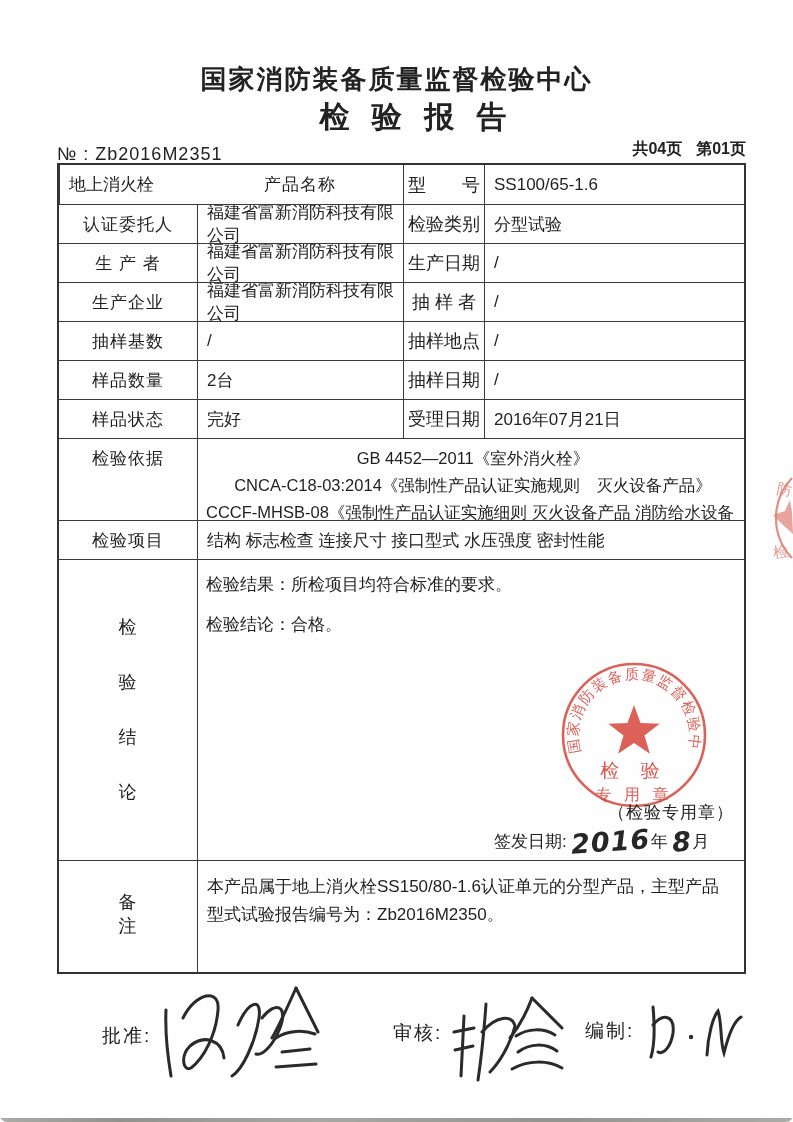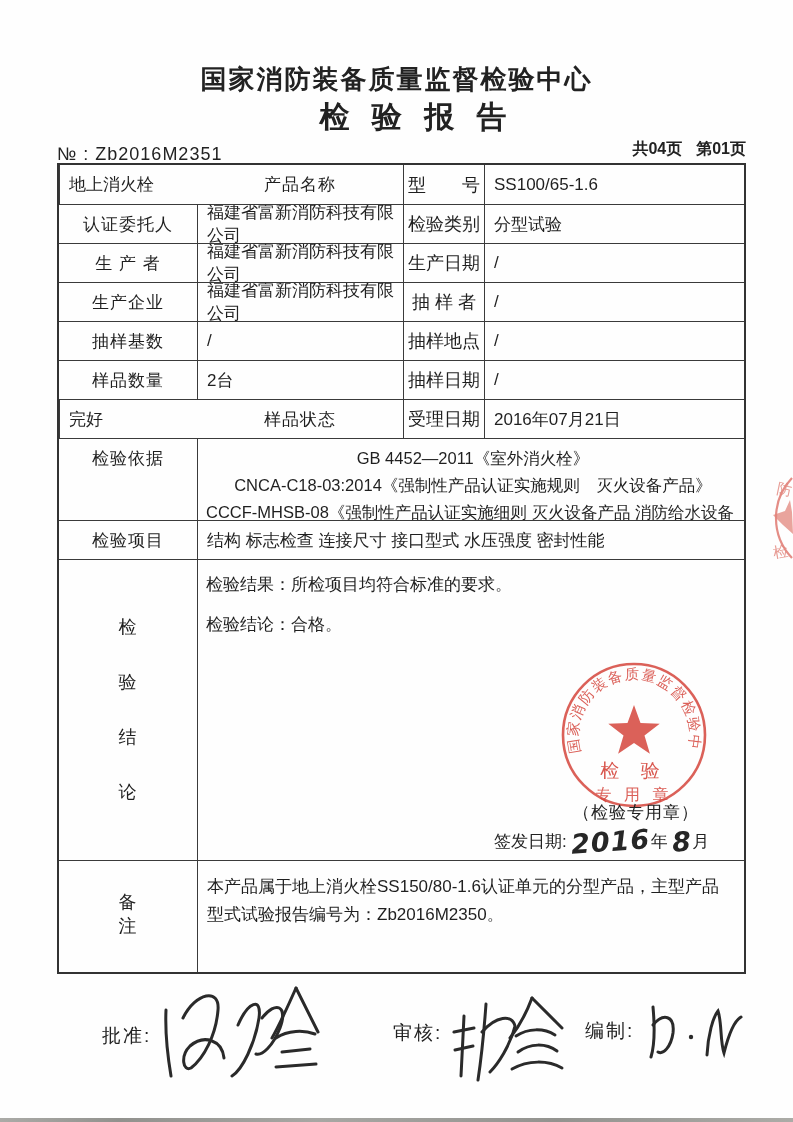--- a/index.html
+++ b/index.html
@@ -1,20 +1,21 @@
 <!DOCTYPE html>
 <html><head>
 <meta charset="utf-8">
 <style>
   * { margin:0; padding:0; box-sizing:border-box; }
   html,body { background:#ffffff; }
   .page {
     position:relative; width:793px; height:1122px; margin:0 auto;
     background:#fefefe; overflow:hidden; color:#1f1f1f;
     font-family:"Liberation Sans","DejaVu Sans",sans-serif;
+    border-radius:7px;
   }
   .org-title {
     position:absolute; top:62px; left:0; width:100%;
     text-align:center; font-size:26px; font-weight:700; letter-spacing:2px; color:#222;
   }
   .doc-title {
     position:absolute; top:97px; left:0; width:100%;
     text-align:center; font-size:30px; font-weight:700; letter-spacing:7px; color:#222;padding-left:40px;
   }
   .meta-row { position:absolute; top:137px; left:57px; width:689px; height:26px; }
@@ -40,21 +41,21 @@
   .basis-content { flex-direction:column; align-items:center; justify-content:flex-start;
                    padding:6px 4px 0 8px; font-size:16.5px; line-height:27px; }
   .basis-lab, .vert-lab { align-items:flex-start; padding-top:8px; }
   .vcell { flex-direction:column; justify-content:center; font-size:18px; }
   .vcell div { line-height:55px; }
   .remark-lab { flex-direction:column; justify-content:space-between; padding:10px 0 16px 0; font-size:18px; }
   .conclusion-cell { position:relative; display:block; }
   .concl-line1 { position:absolute; top:13px; left:8px; font-size:17px; }
   .concl-line2 { position:absolute; top:53px; left:8px; font-size:17px; }
   .stamp-wrap { position:absolute; left:348px; top:93px; width:176px; height:168px; }
-  .stamp-caption { position:absolute; top:241px; left:340px; width:196px; text-align:center;
+  .stamp-caption { position:absolute; top:241px; left:340px; width:196px; text-align:right;
                    font-size:17px; letter-spacing:1px; color:#222; }
   .issue-line { position:absolute; top:266px; left:296px; width:250px; font-size:17px; color:#222; }
   .issue-line .hand { font-family:"DejaVu Sans",sans-serif; font-style:italic; font-weight:700;
                       font-size:27px; display:inline-block; transform:rotate(-4deg);
                       color:#262626; vertical-align:-4px; letter-spacing:1px; }
   .remark-content { align-items:flex-start; padding:12px 10px 0 9px; line-height:28px; font-size:17px; display:block; }
 
   .footer-sign { position:absolute; left:0; top:985px; width:100%; height:110px; }
   .sign-label { position:absolute; font-size:19px; color:#222; letter-spacing:2px; }
   .lbl-approve { left:102px; top:38px; }
@@ -108,22 +109,22 @@
     <div class="cell lab nl">抽样基数</div>
     <div class="cell val">/</div>
     <div class="cell lab2">抽样地点</div>
     <div class="cell val">/</div>
 
     <div class="cell lab nl">样品数量</div>
     <div class="cell val">2台</div>
     <div class="cell lab2">抽样日期</div>
     <div class="cell val">/</div>
 
+    <div class="cell lab nl">样品状态</div>
     <div class="cell val">完好</div>
-    <div class="cell lab nl">样品状态</div>
     <div class="cell lab2">受理日期</div>
     <div class="cell val">2016年07月21日</div>
 
     <div class="cell lab nl basis-lab">检验依据</div>
     <div class="cell span3 basis-content">
       <div>GB 4452—2011《室外消火栓》</div>
       <div>CNCA-C18-03:2014《强制性产品认证实施规则　灭火设备产品》</div>
       <div>CCCF-MHSB-08《强制性产品认证实施细则 灭火设备产品 消防给水设备产品（一）》</div>
     </div>
 

